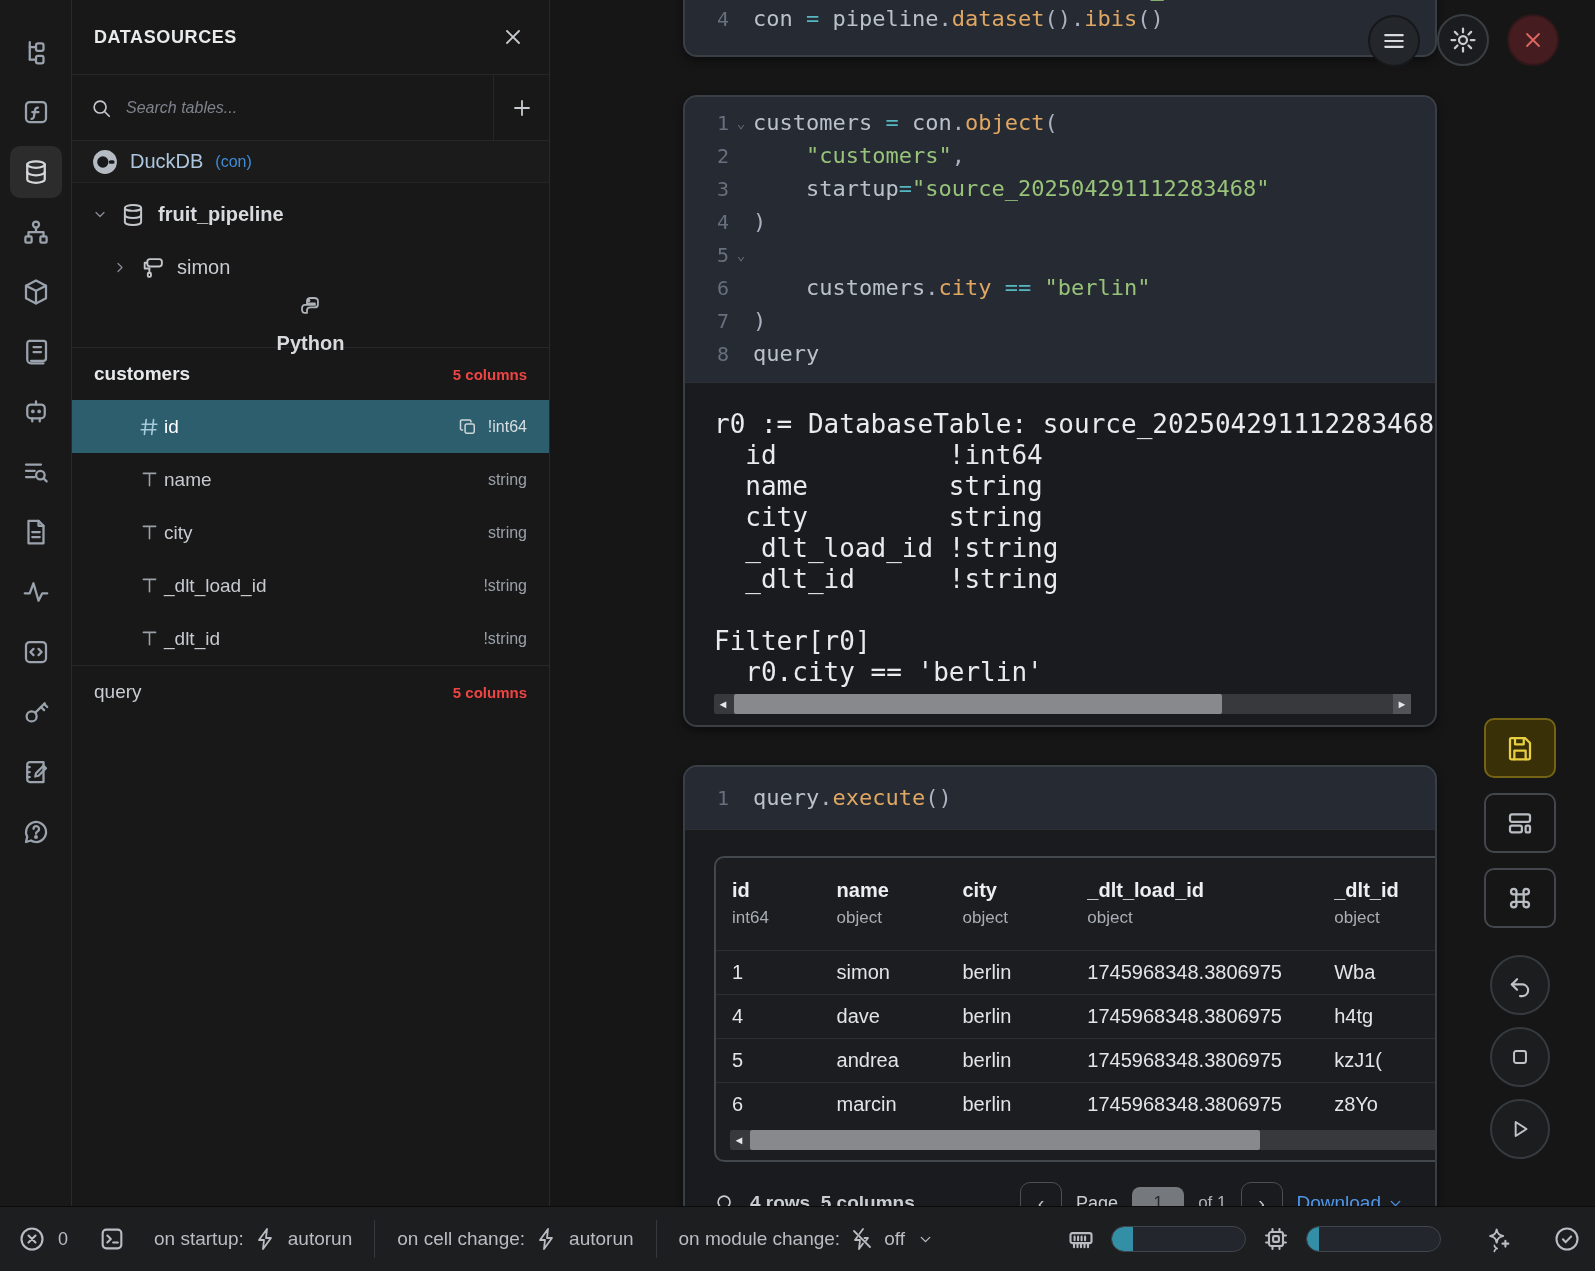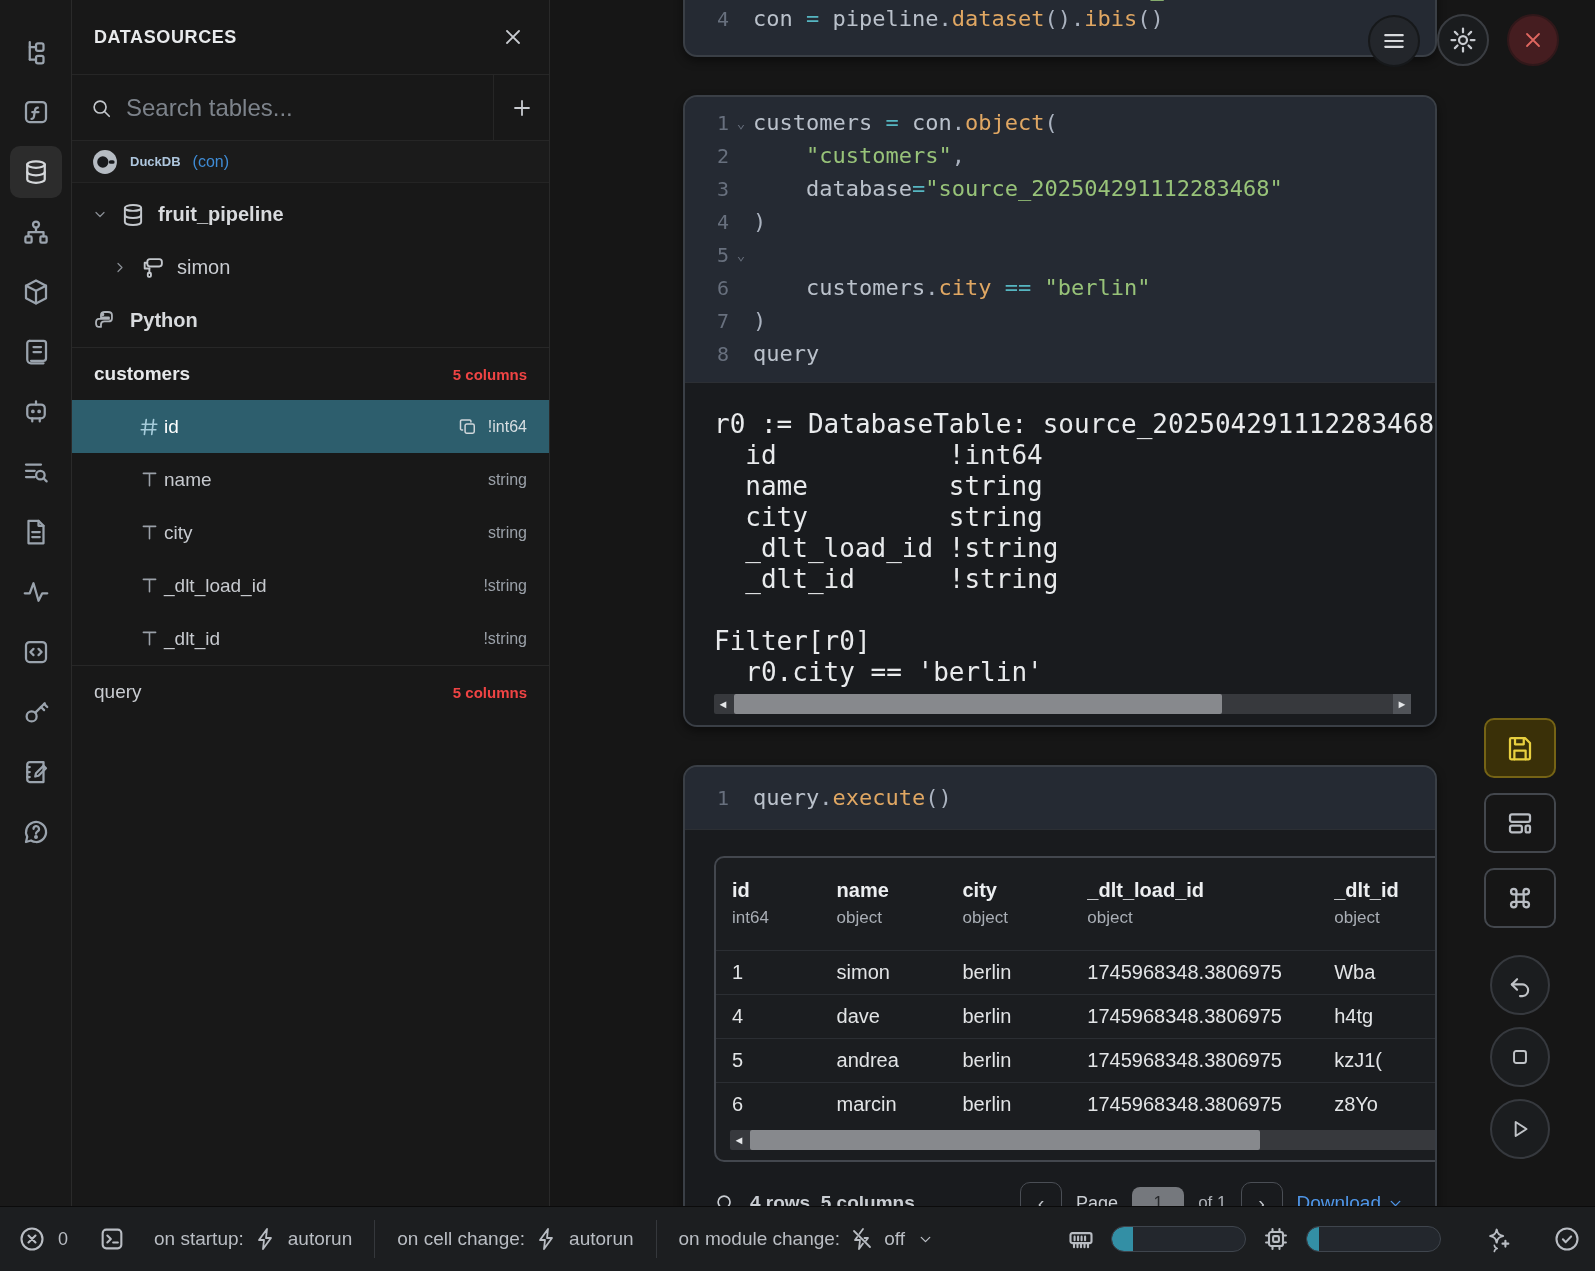--- a/index.html
+++ b/index.html
@@ -24,25 +24,25 @@
   
   #panel {
     position:absolute; left:72px; top:0; width:478px; height:1206px;
     background:#181818; border-right:1px solid #292929; z-index:4;
   }
   #panel-header { height:75px; display:flex; align-items:center; justify-content:space-between; padding:0 24px 0 22px; border-bottom:1px solid #262626; }
   #panel-title { font-size:18px; font-weight:bold; letter-spacing:.6px; color:#e8eaec; }
   #panel-close { color:#c8cbd0; cursor:pointer; }
   #search-row { height:66px; display:flex; align-items:stretch; border-bottom:1px solid #262626; }
   #search-box { flex:1; display:flex; align-items:center; gap:14px; padding:0 18px; }
-  #search-box input { background:transparent; border:none; outline:none; color:#5eead4; font-size:24px; width:100%; font-family:inherit; }
+  #search-box input { background:transparent; border:none; outline:none; color:#5eead4; font-size:16px; width:100%; font-family:inherit;font-style:italic; }
   #search-box input::placeholder { color:#7d838b; }
   #add-btn { width:56px; border-left:1px solid #262626; display:flex; align-items:center; justify-content:center; color:#c8cbd0; cursor:pointer; }
   #connection-row { height:42px; display:flex; align-items:center; gap:12px; padding:0 20px; background:#1b1b1b; border-bottom:1px solid #242424; }
-  #connection-name { font-size:13px; font-weight:bold; color:#aec6dd; }
+  #connection-name { font-size:20px; font-weight:normal; color:#aec6dd; }
   #connection-alias { font-size:16px; font-weight:normal; color:#3f8cd6; }
   #tree { padding-top:5px; }
   .tree-row { height:53px; display:flex; align-items:center; gap:12px; padding:0 20px; cursor:pointer; }
   .tree-row .chev { color:#8b9097; width:16px; }
   .tree-row.lvl2 { padding-left:40px; }
   .tree-label { font-size:20px; color:#c9ccd1; white-space:nowrap; }
   .tree-label.bold { font-weight:bold; color:#d8dadd; }
   .section-row { height:53px; display:flex; align-items:center; gap:12px; padding:0 20px; }
   .section-label { font-size:20px; font-weight:bold; color:#d8dadd; }
   .table-head-row { height:53px; display:flex; align-items:center; justify-content:space-between; padding:0 22px; border-top:1px solid #272727; cursor:pointer; }
@@ -332,21 +332,21 @@
           <span class="icon">
             <svg width="25" height="25" viewBox="0 0 24 24" fill="none" stroke="currentColor" stroke-width="1.8" stroke-linecap="round" stroke-linejoin="round">
               <rect x="7" y="4" width="14" height="7" rx="2.5"></rect>
               <path d="M7 7.5H4.5v5.5H9"></path>
               <path d="M9 13v4"></path>
               <rect x="7.5" y="17" width="3" height="4" rx="1"></rect>
             </svg>
           </span>
           <span class="tree-label">simon</span>
         </div>
-        <div class="section-row" style="color:#aeb3b9;">
+        <div class="section-row" style="color:#aeb3b9;flex-direction:column;">
         <span class="icon">
             <svg width="26" height="26" viewBox="0 0 24 24" fill="none" stroke="currentColor" stroke-width="1.8" stroke-linecap="round" stroke-linejoin="round">
               <path d="M12 3c-3 0-4 1.2-4 3v2.5h8V10H6c-2 0-3 1-3 4 0 2.3 1 4 3 4h2v-2.5c0-1.8 1.5-3 3.5-3h4c1.7 0 3.5-1 3.5-3V6c0-1.8-1-3-4-3z" transform="scale(0.92) translate(1,1)"></path>
               <circle cx="9.8" cy="6" r="0.7" fill="currentColor"></circle>
             </svg>
           </span>
         <span class="section-label">Python</span>
         </div>
         <div class="table-head-row">
           <span class="table-head-name">customers</span>
@@ -440,21 +440,21 @@
       <span class="gutter">1</span>
       <span class="foldbox">⌄</span>
       <span class="code-text"><span class="tk-var">customers </span><span class="tk-op">=</span><span class="tk-var"> con</span><span class="tk-punct">.</span><span class="tk-fn">object</span><span class="tk-punct">(</span></span></div>
           <div class="code-line">
       <span class="gutter">2</span>
       <span class="foldbox"></span>
       <span class="code-text"><span class="tk-plain">    </span><span class="tk-str">"customers"</span><span class="tk-punct">,</span></span></div>
           <div class="code-line">
       <span class="gutter">3</span>
       <span class="foldbox"></span>
-      <span class="code-text"><span class="tk-plain">    </span><span class="tk-var">database</span><span class="tk-op">=</span><span class="tk-str">"source_202504291112283468"</span></span></div>
+      <span class="code-text"><span class="tk-plain">    </span><span class="tk-var">startup</span><span class="tk-op">=</span><span class="tk-str">"source_202504291112283468"</span></span></div>
           <div class="code-line">
       <span class="gutter">4</span>
       <span class="foldbox"></span>
       <span class="code-text"><span class="tk-punct">)</span></span></div>
           <div class="code-line">
       <span class="gutter">5</span>
       <span class="foldbox">⌄</span>
       </div>
           <div class="code-line">
       <span class="gutter">6</span>

